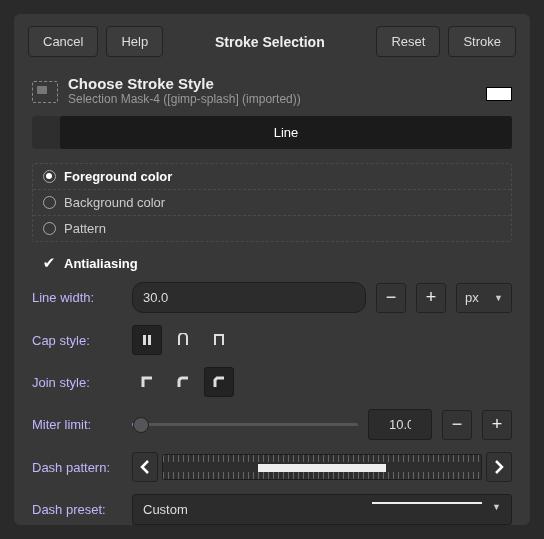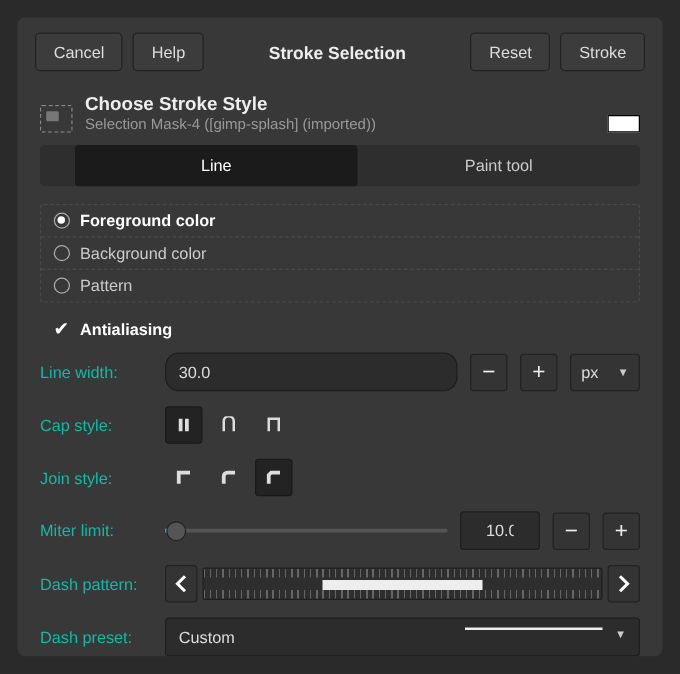--- a/index.html
+++ b/index.html
@@ -40,21 +40,21 @@
     font-weight: 600;
     color: #eee;
     font-size: 14px;
     margin: 0 auto;
     padding: 0 4px;
   }
   .header-spacer { flex: 1; }
 
   .title-block {
     display: flex;
-    align-items: flex-end;
+    align-items: center;
     padding: 6px 18px 10px 18px;
     gap: 10px;
   }
   .sel-icon {
     width: 26px; height: 22px;
     border: 1px dashed #888;
     border-radius: 2px;
     position: relative;
     flex-shrink: 0;
     margin-top: 2px;
@@ -157,21 +157,21 @@
   .check-label { font-weight: 700; color: #fff; }
 
   .form-row {
     display: flex;
     align-items: center;
     gap: 10px;
     margin-bottom: 12px;
   }
   .form-label {
     width: 90px;
-    color: #14b8a6;
+    color: #c4b5fd;
     flex-shrink: 0;
   }
   .num-input {
     flex: 1;
     background: #2c2c2c;
     border: 1px solid #1e1e1e;
     border-radius: 11px;
     color: #ddd;
     padding: 7px 10px;
     font-size: 13px;
@@ -348,21 +348,20 @@
       <h2>Choose Stroke Style</h2>
       <div class="sub">Selection Mask-4 ([gimp-splash] (imported))</div>
     </div>
     <div class="swatch"></div>
   </div>
 
   <div class="content">
 
     <div class="tabs">
       <div class="tab active">Line</div>
-      <div class="tab">Paint tool</div>
     </div>
 
     <div class="radio-group">
       <div class="radio-row">
         <span class="radio checked"></span>
         <span class="radio-label bold">Foreground color</span>
       </div>
       <div class="radio-row">
         <span class="radio"></span>
         <span class="radio-label">Background color</span>

